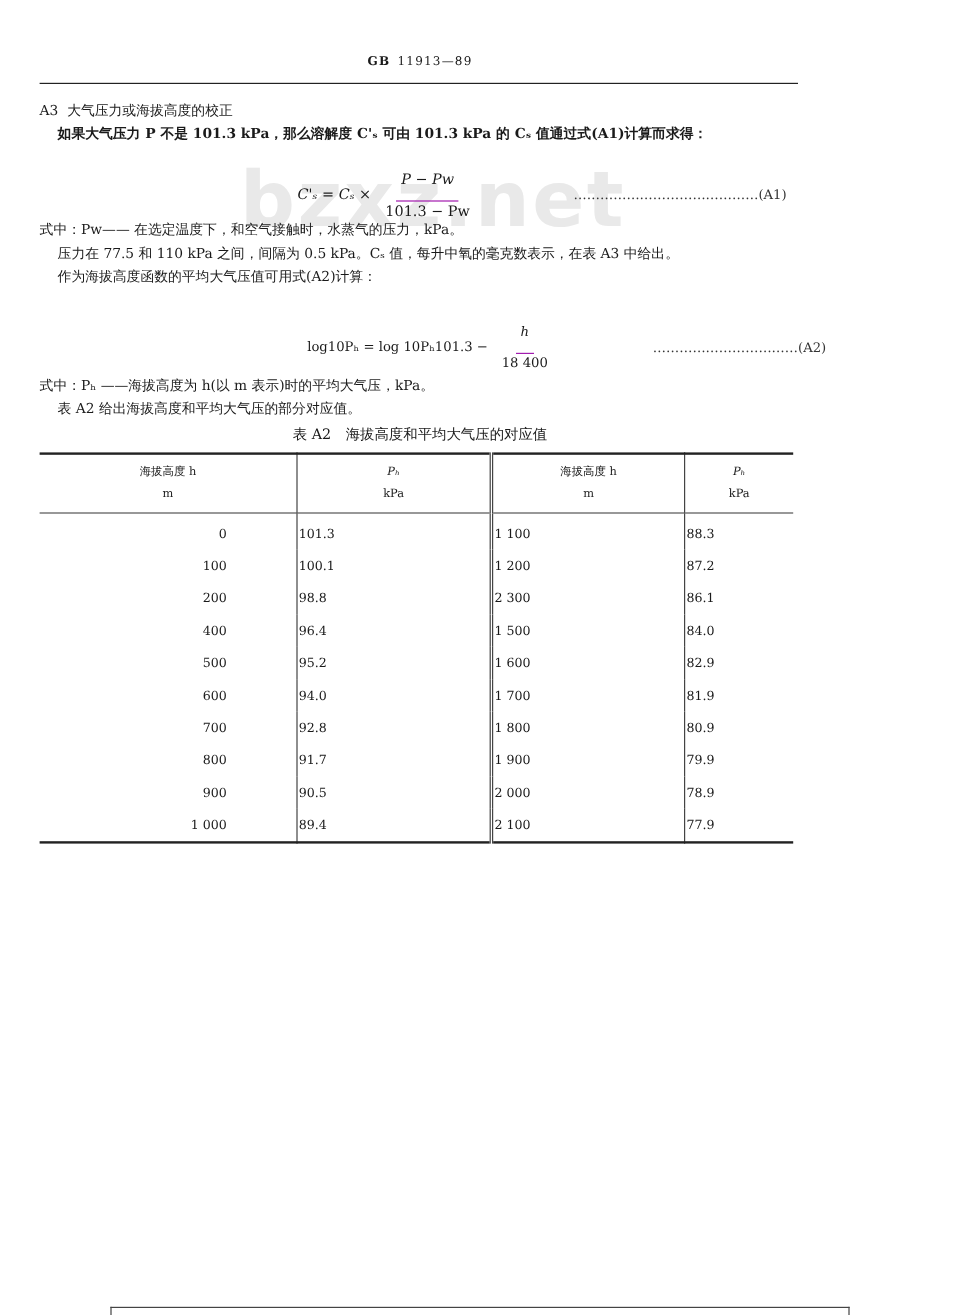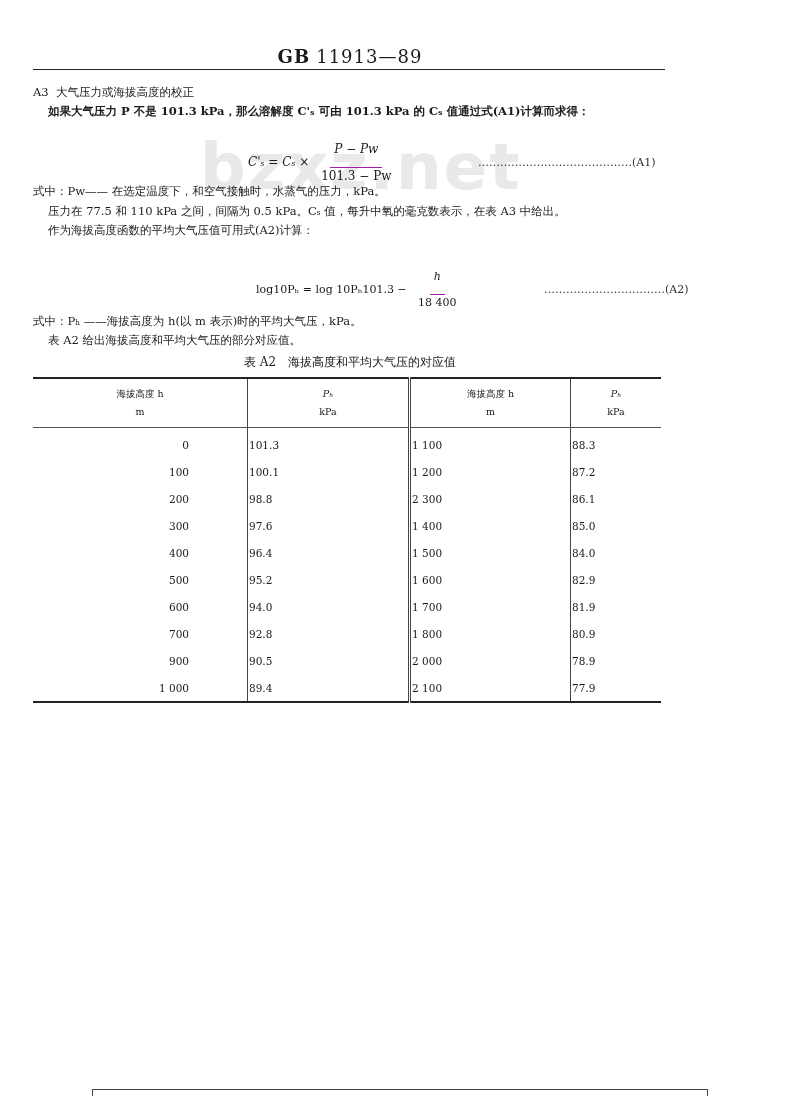--- a/index.html
+++ b/index.html
@@ -4,21 +4,21 @@
   <style>
     html, body { margin: 0; padding: 0; background: #ffffff; }
     body {
       width: 800px; height: 1096px; position: relative; overflow: hidden;
       font-family: "DejaVu Serif", "Liberation Serif", serif;
       color: #1a1a1a;
     }
     .abs { position: absolute; }
     .header-code {
       left: 0; top: 46px; width: 700px; text-align: center;
-      font-size: 18px; letter-spacing: 1px;
+      font-size: 10px; letter-spacing: 1px;
     }
     .header-code b { font-weight: bold; margin-right: 6px; }
     .header-rule { left: 33px; top: 69px; width: 632px; height: 0; border-top: 1.5px solid #222; }
     .line { font-size: 11.5px; white-space: nowrap; line-height: 16px; }
     .watermark {
       left: 200px; top: 132px; font-family: "DejaVu Sans", sans-serif;
       font-weight: bold; font-size: 64px; color: #e9e9e9; letter-spacing: 2px;
       z-index: 0; line-height: 70px;
     }
     .formula { font-size: 12px; font-style: italic; z-index: 2; }
@@ -115,26 +115,20 @@
         <td class="c2">1 200</td>
         <td class="c3">87.2</td>
       </tr>
     <tr>
         <td class="c0">200</td>
         <td class="c1">98.8</td>
         <td class="c2">2 300</td>
         <td class="c3">86.1</td>
       </tr>
     <tr>
-        <td class="c0">300</td>
-        <td class="c1">97.6</td>
-        <td class="c2">1 400</td>
-        <td class="c3">85.0</td>
-      </tr>
-    <tr>
         <td class="c0">400</td>
         <td class="c1">96.4</td>
         <td class="c2">1 500</td>
         <td class="c3">84.0</td>
       </tr>
     <tr>
         <td class="c0">500</td>
         <td class="c1">95.2</td>
         <td class="c2">1 600</td>
         <td class="c3">82.9</td>
@@ -145,20 +139,26 @@
         <td class="c2">1 700</td>
         <td class="c3">81.9</td>
       </tr>
     <tr>
         <td class="c0">700</td>
         <td class="c1">92.8</td>
         <td class="c2">1 800</td>
         <td class="c3">80.9</td>
       </tr>
     <tr>
+        <td class="c0">800</td>
+        <td class="c1">91.7</td>
+        <td class="c2">1 900</td>
+        <td class="c3">79.9</td>
+      </tr>
+    <tr>
         <td class="c0">900</td>
         <td class="c1">90.5</td>
         <td class="c2">2 000</td>
         <td class="c3">78.9</td>
       </tr>
     <tr>
         <td class="c0">1 000</td>
         <td class="c1">89.4</td>
         <td class="c2">2 100</td>
         <td class="c3">77.9</td>

